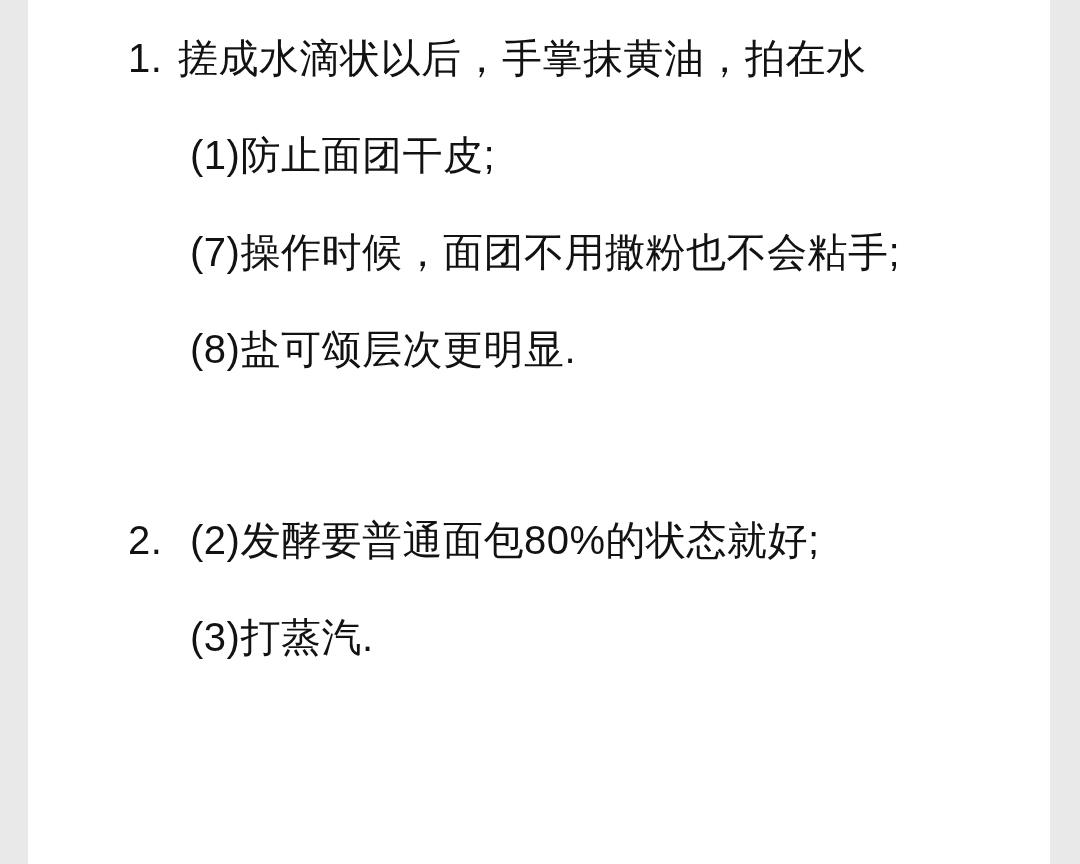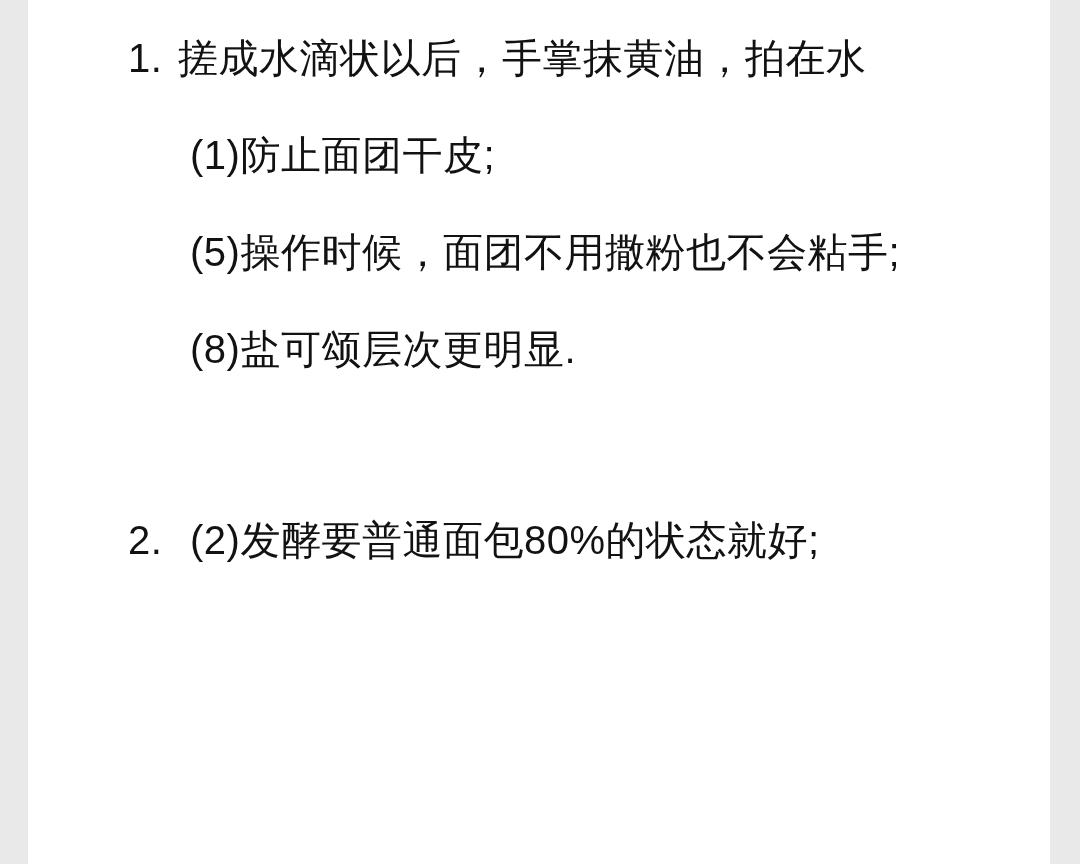--- a/index.html
+++ b/index.html
@@ -101,31 +101,32 @@
 <div class="right-gutter"></div>
 
 <div class="page">
   <div class="content">
 
     <div class="ol-item">
       <span class="marker">1.</span>
       <div class="body">
         <div class="lead">搓成水滴状以后，手掌抹黄油，拍在水</div>
         <div class="sub">(1)防止面团干皮;</div>
-        <div class="sub">(5)操作时候，面团不用撒粉也不会粘手;</div>
+        <div class="sub">(7)操作时候，面团不用撒粉也不会粘手;</div>
         <div class="sub">(8)盐可颂层次更明显.</div>
       </div>
     </div>
 
     <div class="block-gap"></div>
 
     <div class="ol-item">
       <span class="marker">2.</span>
       <div class="body">
         <div class="sub">(2)发酵要普通面包80%的状态就好;</div>
+        <div class="sub">(3)打蒸汽.</div>
       </div>
     </div>
 
   </div>
 
   <div class="scrollbar-track">
     <div class="scrollbar-thumb"></div>
   </div>
 </div>
 

